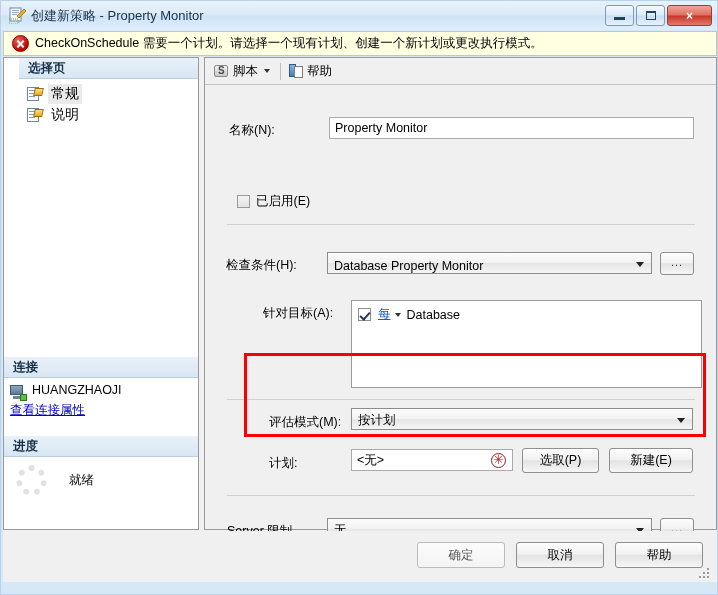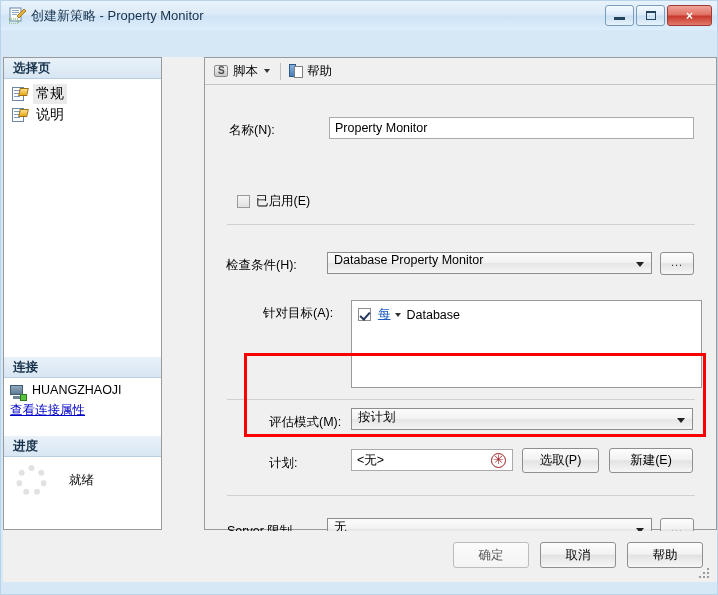--- a/index.html
+++ b/index.html
@@ -70,24 +70,25 @@
   .err-icon:before{transform:rotate(45deg);}
   .err-icon:after{transform:rotate(-45deg);}
   .msgtext{font-size:12.5px;color:#000;white-space:nowrap;}
 
   
   .client{
     position:absolute;left:2px;top:56px;width:714px;height:525px;
     background:#f0f0f0;
   }
   .leftpane{
-    position:absolute;left:0;top:0;width:159px;height:473px;
+    position:absolute;left:0;top:0;width:196px;height:473px;
     background:#fff;
     border:1px solid #9a9a9a;
     box-sizing:border-box;
+    padding-left:15px;
   }
   .sectionhdr{
     height:21px;
     background:linear-gradient(to bottom,#e9f1f9,#d8e6f3);
     border-bottom:1px solid #b8cde0;
     display:flex;align-items:center;
     padding-left:9px;
     font-size:12.5px;font-weight:bold;color:#16314a;
     box-sizing:border-box;
   }
@@ -164,21 +165,21 @@
   .row{position:absolute;display:flex;align-items:center;}
 
   .textbox{
     background:#fff;border:1px solid #ababab;box-sizing:border-box;
     font-size:12.5px;display:flex;align-items:center;padding-left:5px;
     height:22px;
   }
   .combo{
     background:linear-gradient(to bottom,#fcfcfc 0%,#f2f2f2 48%,#e6e6e6 52%,#f5f5f5 100%);
     border:1px solid #8d8d8d;box-sizing:border-box;height:22px;
-    display:flex;align-items:flex-start;position:relative;
+    display:flex;align-items:flex-end;position:relative;
     font-size:12.5px;padding-left:6px;
   }
   .combo .arrow{
     position:absolute;right:7px;top:9px;
     width:0;height:0;border-left:4px solid transparent;border-right:4px solid transparent;
     border-top:5px solid #222;
   }
   .btn{
     background:linear-gradient(to bottom,#fdfdfd 0%,#f2f2f2 45%,#e3e3e3 52%,#f6f6f6 100%);
     border:1px solid #8f8f8f;border-radius:3px;box-sizing:border-box;
@@ -223,21 +224,21 @@
     position:absolute;right:6px;top:3px;width:15px;height:15px;border-radius:50%;
     background:#fff;border:1.5px solid #9e1b1b;box-sizing:border-box;
     color:#9e1b1b;font-size:13px;line-height:12px;text-align:center;font-weight:bold;
   }
   
   .footer{
     position:absolute;left:0;top:474px;width:714px;height:51px;
     background:#f0f0f0;
   }
   .footbtns{position:absolute;right:14px;top:11px;display:flex;gap:11px;}
-  .footbtn{width:76px;height:26px;}
+  .footbtn{width:88px;height:26px;}
   .grip{
     position:absolute;right:6px;bottom:2px;width:12px;height:12px;
   }
   .grip i{position:absolute;width:2px;height:2px;background:#9a9a9a;}
 </style>
 </head>
 <body>
 
 <div class="window">
 
@@ -259,20 +260,24 @@
         </div>
       <div class="wbtn">
           <div class="maxbox"></div>
         </div>
       <div class="wbtn close">
           <span class="glyph">×</span>
         </div>
     </div>
   </div>
 
+  <div class="msgbar">
+    <div class="err-icon"></div>
+    <div class="msgtext">CheckOnSchedule 需要一个计划。请选择一个现有计划、创建一个新计划或更改执行模式。</div>
+  </div>
 
   <div class="client">
 
     <div class="leftpane">
 
       <div class="sectionhdr">选择页</div>
       <div class="pagelist">
         <div class="pageitem selected">
           <div class="pgicon">
             <div class="sheet"></div>

